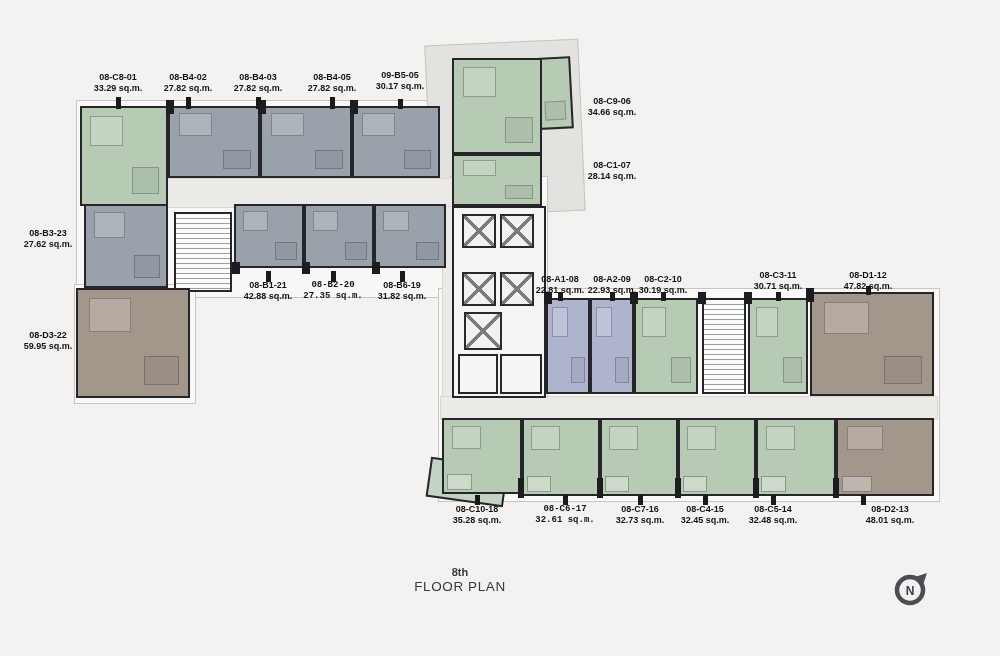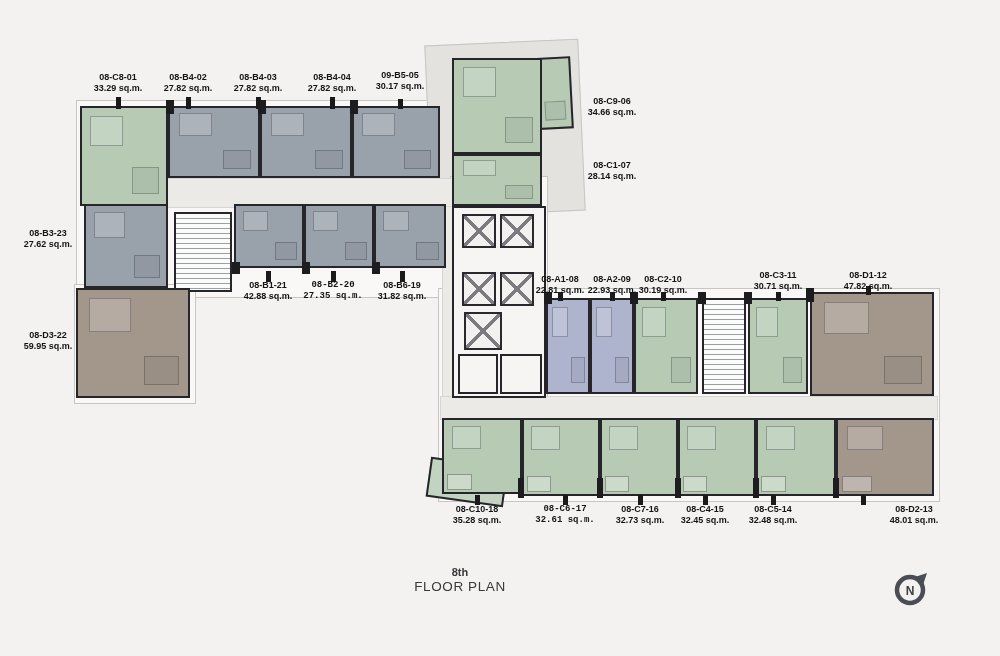--- a/index.html
+++ b/index.html
@@ -148,21 +148,21 @@
     </div>
   <div class="lbl" style="left:188px;top:72px;">
       <div class="a">08-B4-02</div>
       <div class="a">27.82 sq.m.</div>
     </div>
   <div class="lbl" style="left:258px;top:72px;">
       <div class="a">08-B4-03</div>
       <div class="a">27.82 sq.m.</div>
     </div>
   <div class="lbl" style="left:332px;top:72px;">
-      <div class="a">08-B4-04</div>
+      <div class="a">08-B4-05</div>
       <div class="a">27.82 sq.m.</div>
     </div>
   <div class="lbl" style="left:400px;top:70px;">
       <div class="a">09-B5-05</div>
       <div class="a">30.17 sq.m.</div>
     </div>
   <div class="lbl" style="left:612px;top:96px;">
       <div class="a">08-C9-06</div>
       <div class="a">34.66 sq.m.</div>
     </div>
@@ -223,21 +223,21 @@
       <div class="a">32.73 sq.m.</div>
     </div>
   <div class="lbl" style="left:705px;top:504px;">
       <div class="a">08-C4-15</div>
       <div class="a">32.45 sq.m.</div>
     </div>
   <div class="lbl" style="left:773px;top:504px;">
       <div class="a">08-C5-14</div>
       <div class="a">32.48 sq.m.</div>
     </div>
-  <div class="lbl" style="left:914px;top:504px;">
+  <div class="lbl" style="left:890px;top:504px;">
       <div class="a">08-D2-13</div>
       <div class="a">48.01 sq.m.</div>
     </div>
 
   <div class="title">
     <div class="floor">8th</div>
     <div class="plan">FLOOR PLAN</div>
   </div>
 
   <svg class="abs" style="left:888px;top:566px;" width="46" height="46" viewBox="0 0 46 46">

